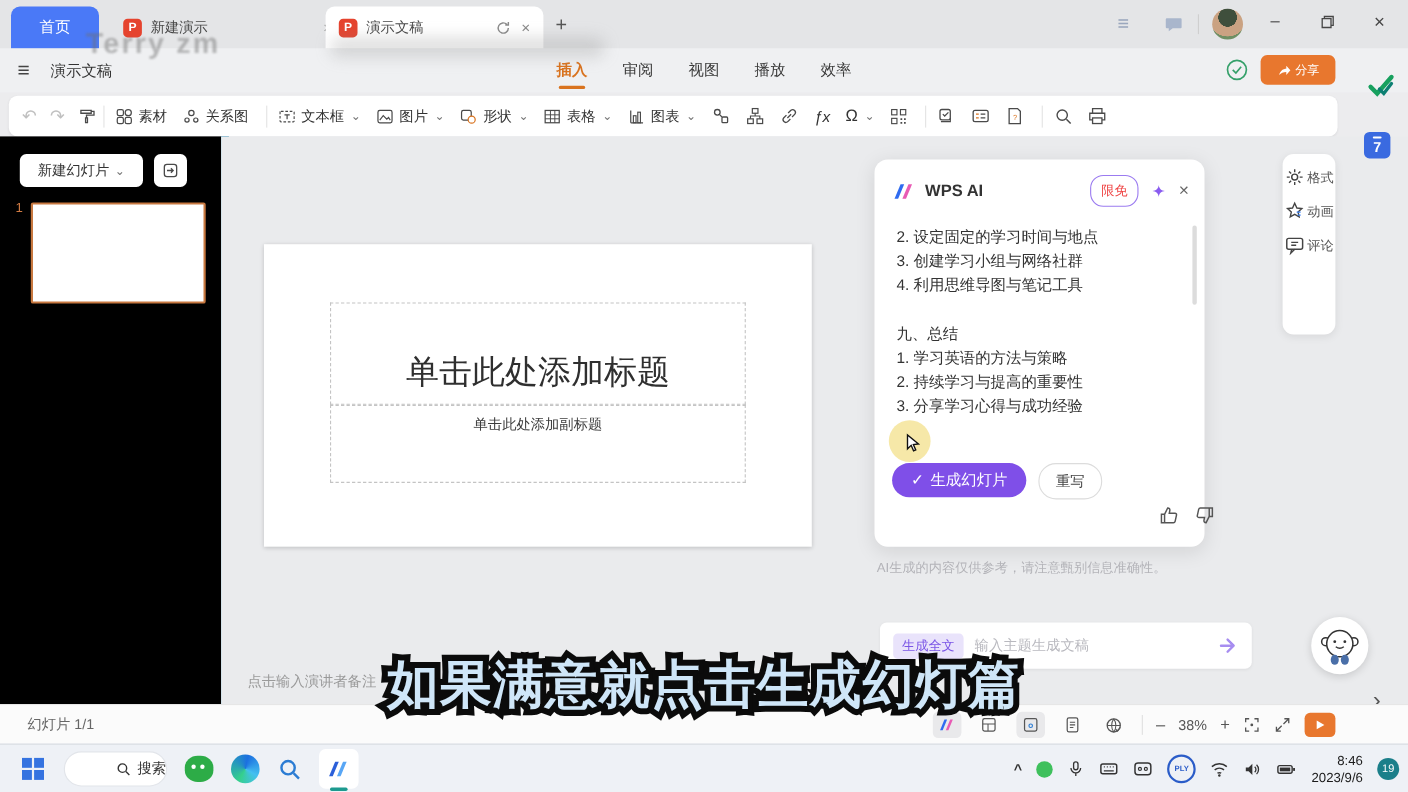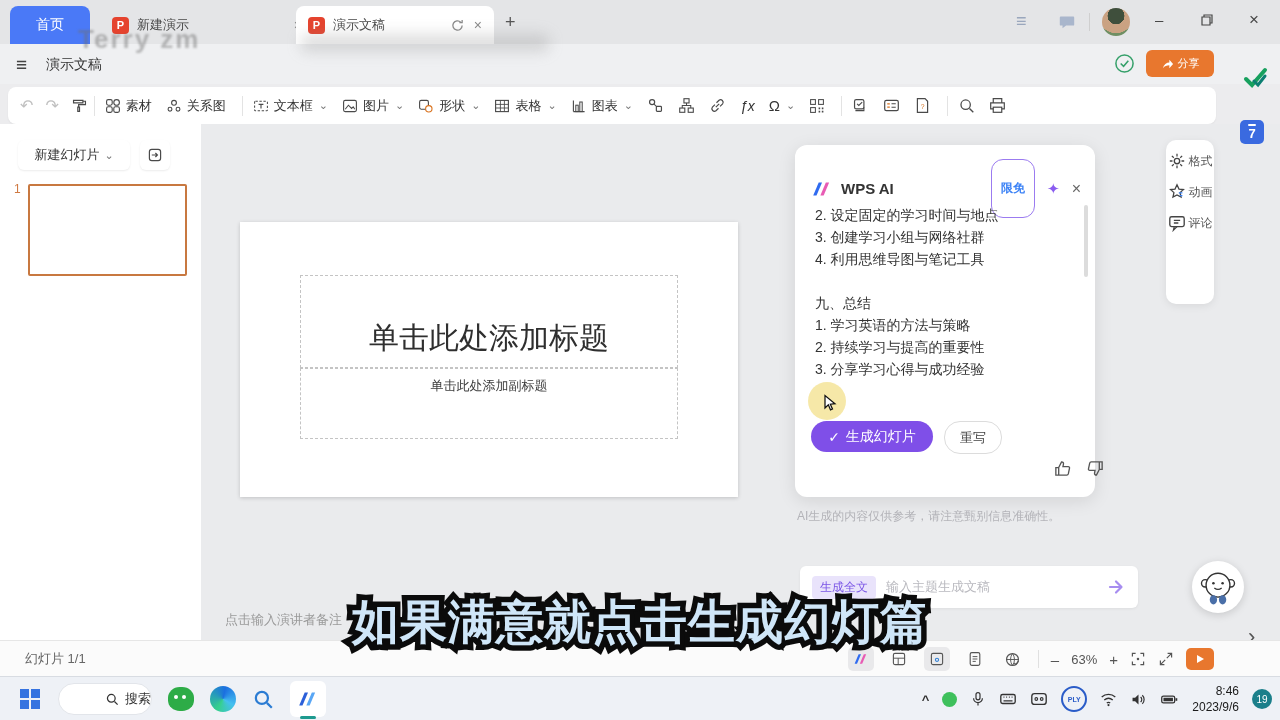--- a/index.html
+++ b/index.html
@@ -36,21 +36,21 @@
 
   
   .toolbar{position:absolute;left:8px;top:87px;width:1208px;height:37px;background:#fff;border-radius:8px;
            display:flex;align-items:center;padding:0 12px;box-sizing:border-box;box-shadow:0 1px 2px rgba(0,0,0,.05);}
   .tbtn{display:flex;align-items:center;gap:5px;font-size:13px;color:#333;margin-right:14px;white-space:nowrap;}
   .tsep{width:1px;height:20px;background:#e3e3e3;margin:0 10px 0 2px;}
   .chev{font-size:11px;color:#777;margin-left:1px;}
   .gicon{color:#c0c0c0;font-size:16px;margin-right:12px;}
 
   
-  .slidepanel{position:absolute;left:0;top:124px;width:201px;height:516px;background:#ffffff;border-right:7px solid #0ea5e9;}
+  .slidepanel{position:absolute;left:0;top:124px;width:201px;height:516px;background:#000000;border-right:7px solid #0ea5e9;}
   .newslide-btn{position:absolute;left:18px;top:16px;width:112px;height:30px;background:#fff;border-radius:6px;
                 box-shadow:0 1px 2px rgba(0,0,0,.08);display:flex;align-items:center;justify-content:center;
                 font-size:13px;color:#333;gap:4px;}
   .import-btn{position:absolute;left:140px;top:16px;width:30px;height:30px;background:#fff;border-radius:6px;
               box-shadow:0 1px 2px rgba(0,0,0,.08);display:flex;align-items:center;justify-content:center;}
   .thumb-num{position:absolute;left:14px;top:58px;font-size:12px;color:#cf7a43;}
   .thumb{position:absolute;left:28px;top:60px;width:155px;height:88px;background:#fff;border:2px solid #c87840;border-radius:2px;}
 
   
   .canvas-area{position:absolute;left:201px;top:124px;width:1079px;height:516px;background:#eaebed;}
@@ -60,21 +60,21 @@
             font-size:30px;color:#2f2f2f;}
   .ph-sub{position:absolute;left:60px;top:146px;width:378px;height:71px;border:1px dashed #c4c4c4;
           display:flex;align-items:flex-start;justify-content:center;padding-top:8px;box-sizing:border-box;
           font-size:13px;color:#3c3c3c;}
   .notes{position:absolute;left:24px;top:487px;font-size:13px;color:#9a9a9a;}
 
   
   .aipanel{position:absolute;left:795px;top:145px;width:300px;height:352px;background:#fff;border-radius:12px;
            box-shadow:0 4px 18px rgba(0,0,0,.10);}
   .ai-title{font-size:15px;font-weight:bold;color:#333;margin-left:8px;}
-  .ai-pill{border:1px solid #9b7bf0;color:#3b82f6;font-size:12px;border-radius:12px;padding:20px 9px;font-weight:bold;}
+  .ai-pill{border:1px solid #9b7bf0;color:#ef4444;font-size:12px;border-radius:12px;padding:5px 9px;}
   .ai-line{height:22px;font-size:14px;color:#333;}
   .ai-gen{position:absolute;left:16px;top:276px;width:122px;height:31px;background:#7f4fe8;border-radius:16px;
           color:#fff;font-size:14px;display:flex;align-items:center;justify-content:center;gap:6px;}
   .ai-rewrite{position:absolute;left:149px;top:276px;width:56px;height:31px;background:#fff;border:1px solid #dcdcdc;
               border-radius:16px;color:#444;font-size:13px;display:flex;align-items:center;justify-content:center;text-align:center;}
   .ai-scroll{position:absolute;right:7px;top:60px;width:4px;height:72px;background:#dcdcdc;border-radius:2px;}
   .hl-circle{position:absolute;left:808px;top:382px;width:38px;height:38px;border-radius:50%;background:#f5e7a3;opacity:.95;}
   .disclaimer{position:absolute;left:797px;top:508px;font-size:12px;color:#b3b3b8;}
   .ai-inputbar{position:absolute;left:800px;top:566px;width:338px;height:42px;background:#fff;border-radius:6px;
                box-shadow:0 1px 3px rgba(0,0,0,.06);display:flex;align-items:center;padding:0 12px;box-sizing:border-box;}
@@ -181,20 +181,27 @@
     <span class="abs winctl" style="left:1249px;top:10px;font-size:17px;">×</span>
   </div>
 
   <span class="watermark">Terry zm</span>
   <span class="smudge"></span>
 
   <div class="menurow">
     <span class="abs" style="left:16px;top:10px;font-size:19px;color:#444;">≡</span>
     <span class="abs" style="left:46px;top:12px;font-size:14px;color:#333;">演示文稿</span>
 
+    <div class="abs row" style="left:506px;top:11px;">
+      <span class="menu-item active">插入</span>
+      <span class="menu-item">审阅</span>
+      <span class="menu-item">视图</span>
+      <span class="menu-item">播放</span>
+      <span class="menu-item">效率</span>
+    </div>
 
     <span class="abs" style="left:1114px;top:9px;">
       <svg width="21" height="21" viewBox="0 0 22 22">
           <circle cx="11" cy="11" r="9" fill="none" stroke="#35a06a" stroke-width="1.6"></circle>
           <path d="M7 11l3 3 5-6" fill="none" stroke="#35a06a" stroke-width="1.6"></path>
         </svg>
     </span>
     <div class="share-btn">
       <svg width="13" height="13" viewBox="0 0 14 14">
           <path d="M2 12c1-4 4-6 7-6V3l4 4.5L9 12V9C6 9 4 10 2 12z" fill="#fff"></path>
@@ -499,21 +506,21 @@
       </span>
       <span class="sb-chip">
         <svg width="17" height="17" viewBox="0 0 20 20">
             <circle cx="10" cy="10" r="7" fill="none" stroke="#555" stroke-width="1.4"></circle>
             <path d="M3 10h14M10 3c-3 4-3 10 0 14M10 3c3 4 3 10 0 14" fill="none" stroke="#555" stroke-width="1.1"></path>
             <path d="M12 14l2 2 3-4" fill="none" stroke="#555" stroke-width="1.4"></path>
           </svg>
       </span>
       <span style="width:1px;height:18px;background:#e0e0e0;"></span>
       <span class="sb-glyph">–</span>
-      <span class="sb-zoom">63%</span>
+      <span class="sb-zoom">38%</span>
       <span class="sb-glyph">+</span>
       <span>
         <svg width="16" height="16" viewBox="0 0 20 20">
             <path d="M3 7V3h4M13 3h4v4M17 13v4h-4M7 17H3v-4" fill="none" stroke="#555" stroke-width="1.5"></path>
             <circle cx="10" cy="10" r="1.6" fill="#555"></circle>
           </svg>
       </span>
       <span>
         <svg width="16" height="16" viewBox="0 0 20 20">
             <path d="M12 3h5v5M8 17H3v-5M17 3l-6 6M3 17l6-6" fill="none" stroke="#555" stroke-width="1.5"></path>

